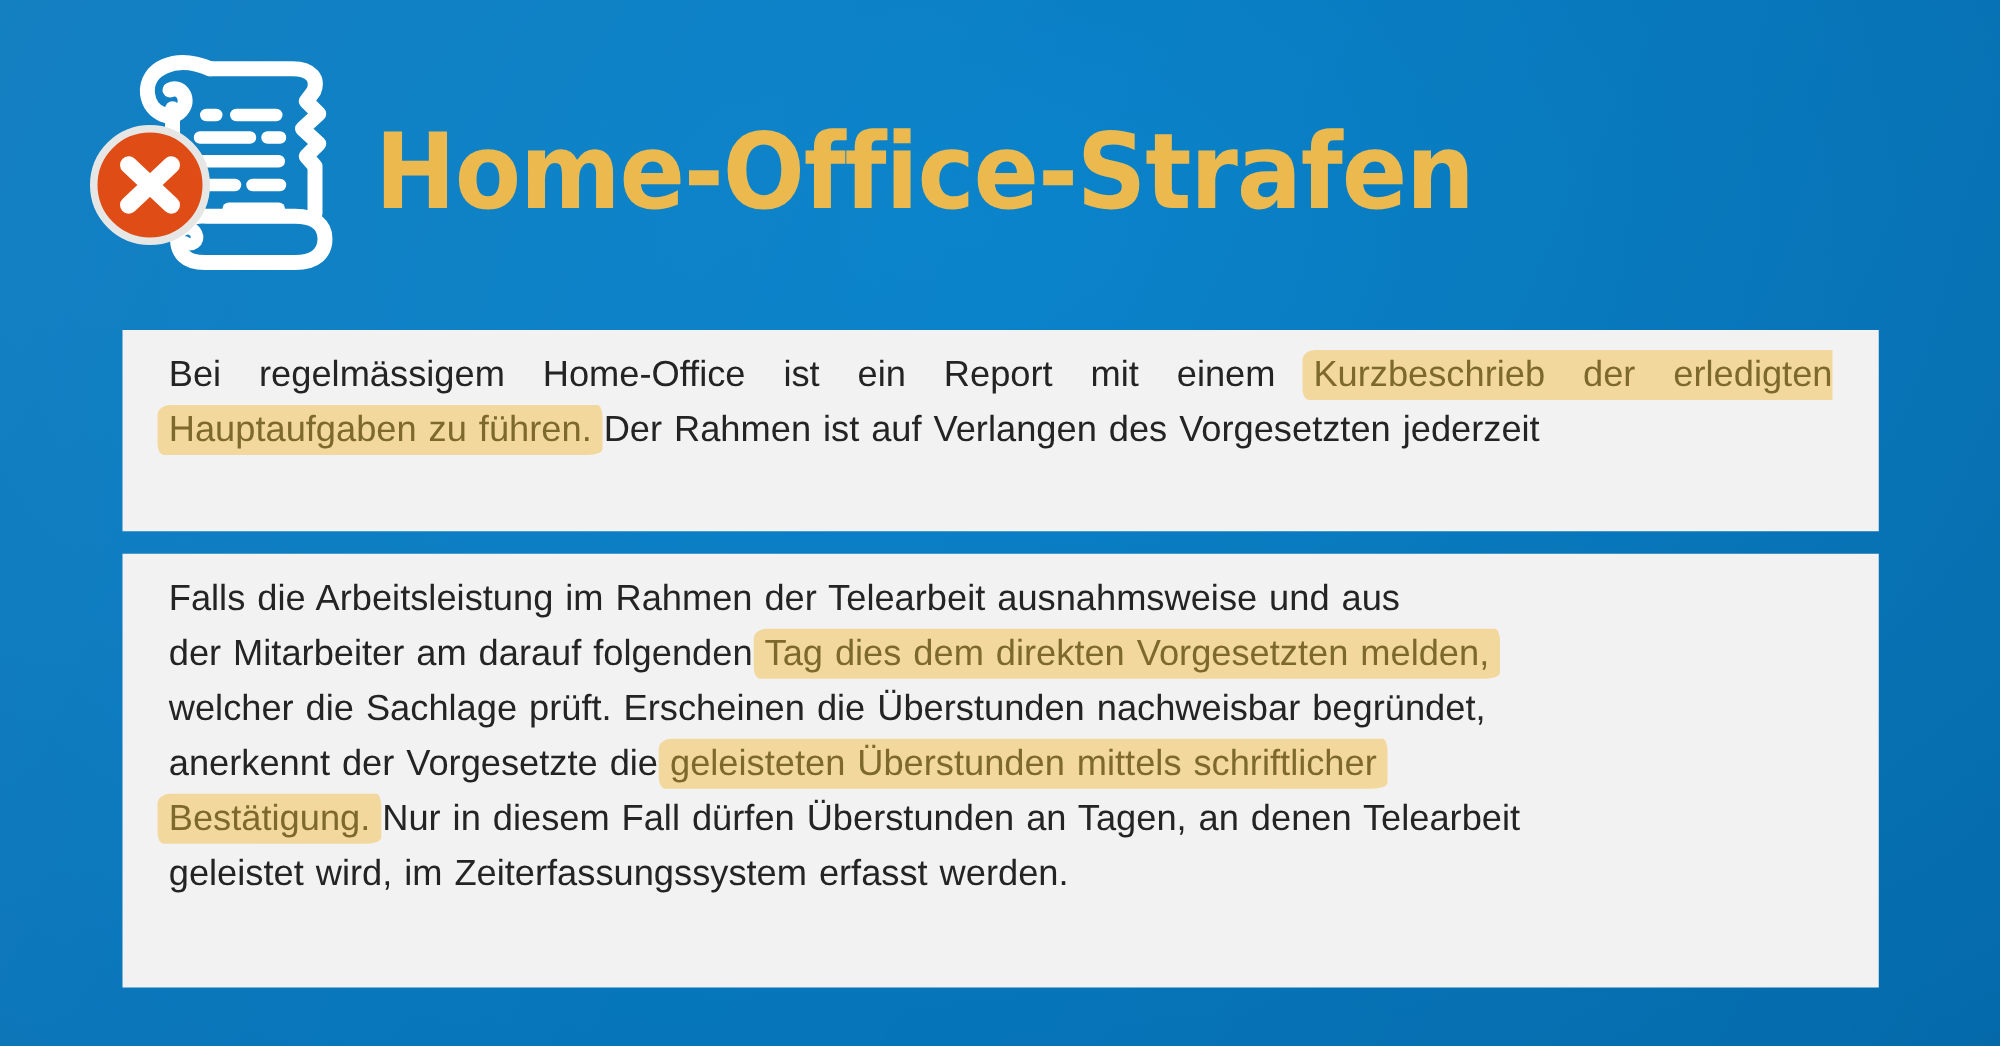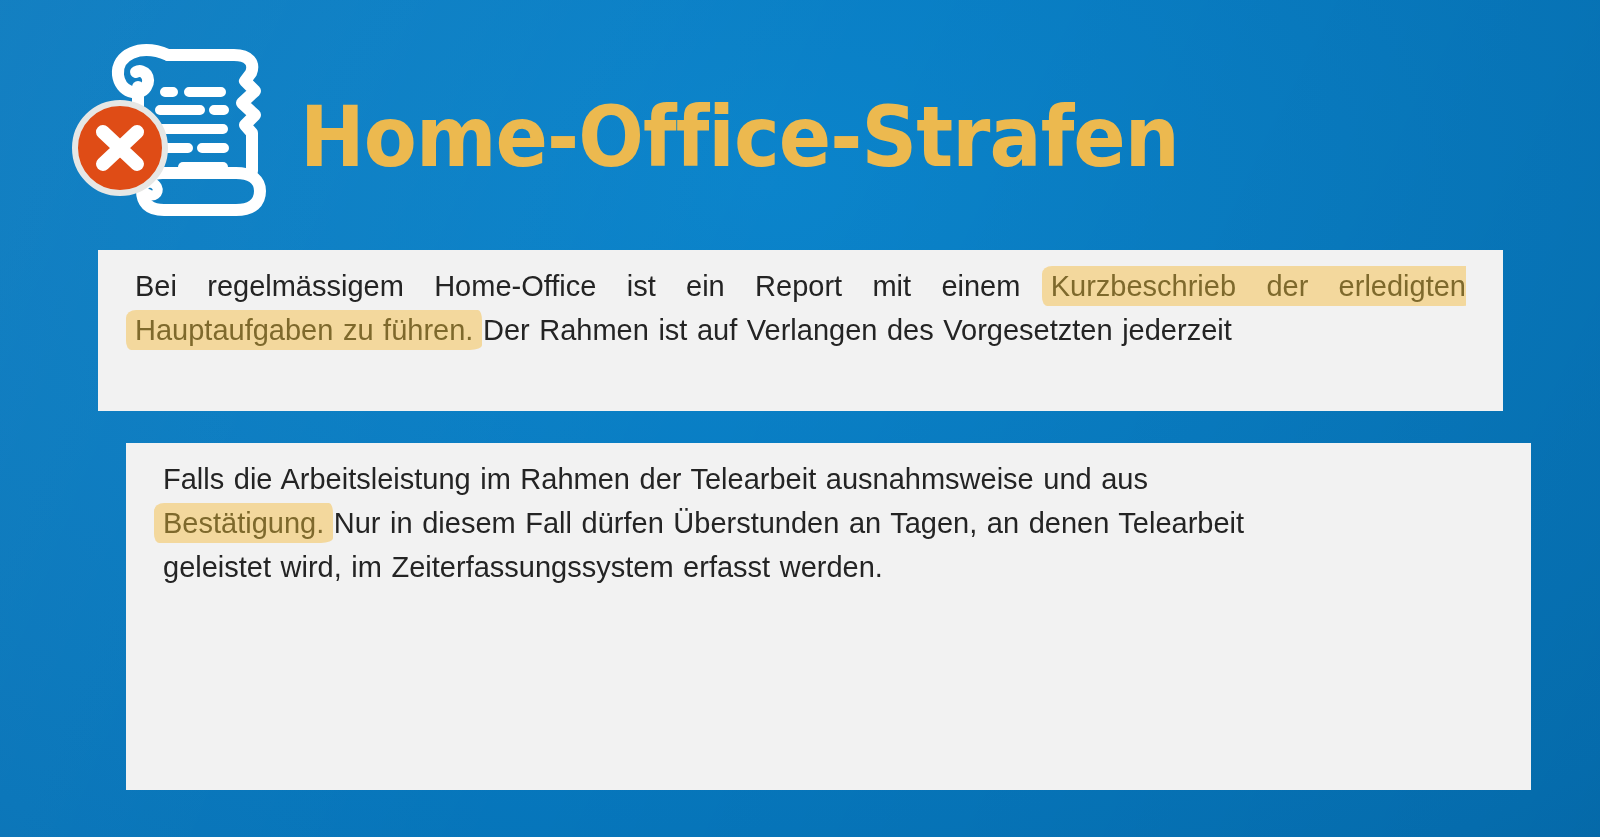--- a/index.html
+++ b/index.html
@@ -19,22 +19,22 @@
     transform:scaleX(.92);transform-origin:left center;
     white-space:nowrap;
   }
   .card{
     position:absolute;left:98px;width:1405px;box-sizing:border-box;
     background:var(--card-bg,#f2f2f2);
     padding:14px 37px 0 37px;
     font-size:29px;color:var(--body-tx,#242424);
     word-spacing:1.5px;
   }
-  #card0{top:250px;height:161px;}
-  #card1{top:443px;height:347px;margin-left:28px;}
+  #card0{top:264px;height:161px;}
+  #card1{top:443px;height:347px;}
   .line{height:44px;line-height:44px;white-space:nowrap;}
   .line.fill{white-space:normal;text-align:justify;overflow:hidden;}
   .line.fill::after{content:"";display:inline-block;width:100%;height:0;}
   .hl{
     background:var(--hl-bg,#f3d89d);
     color:var(--hl-tx,#7e692c);
     padding:0.14em 0.3em;margin:0 -0.3em;
     border-radius:10px 4px 12px 5px / 8px 10px 5px 9px;
     -webkit-box-decoration-break:clone;box-decoration-break:clone;text-align:center;
   }
@@ -65,17 +65,20 @@
 
   <div class="title">Home-Office-Strafen</div>
 
   <div class="card" id="card0">
       <div class="line fill"><span>Bei regelmässigem Home-Office ist ein Report mit einem </span><span class="hl">Kurzbeschrieb der erledigten</span></div>
       <div class="line"><span class="hl">Hauptaufgaben zu führen.</span><span> Der Rahmen ist auf Verlangen des Vorgesetzten jederzeit</span></div>
     </div>
 
   <div class="card" id="card1">
       <div class="line"><span>Falls die Arbeitsleistung im Rahmen der Telearbeit ausnahmsweise und aus</span></div>
+      <div class="line"><span>der Mitarbeiter am darauf folgenden </span><span class="hl">Tag dies dem direkten Vorgesetzten melden,</span></div>
+      <div class="line"><span>welcher die Sachlage prüft. Erscheinen die Überstunden nachweisbar begründet,</span></div>
+      <div class="line"><span>anerkennt der Vorgesetzte die </span><span class="hl">geleisteten Überstunden mittels schriftlicher</span></div>
       <div class="line"><span class="hl">Bestätigung.</span><span> Nur in diesem Fall dürfen Überstunden an Tagen, an denen Telearbeit</span></div>
       <div class="line"><span>geleistet wird, im Zeiterfassungssystem erfasst werden.</span></div>
     </div>
 
 </div>
 
 </body></html>

